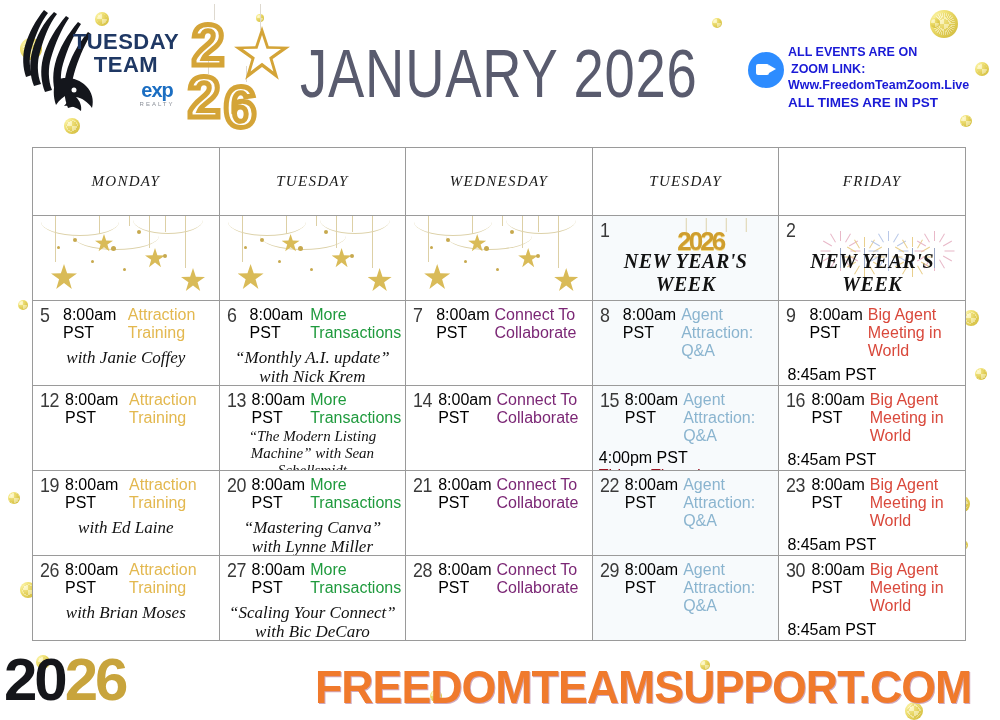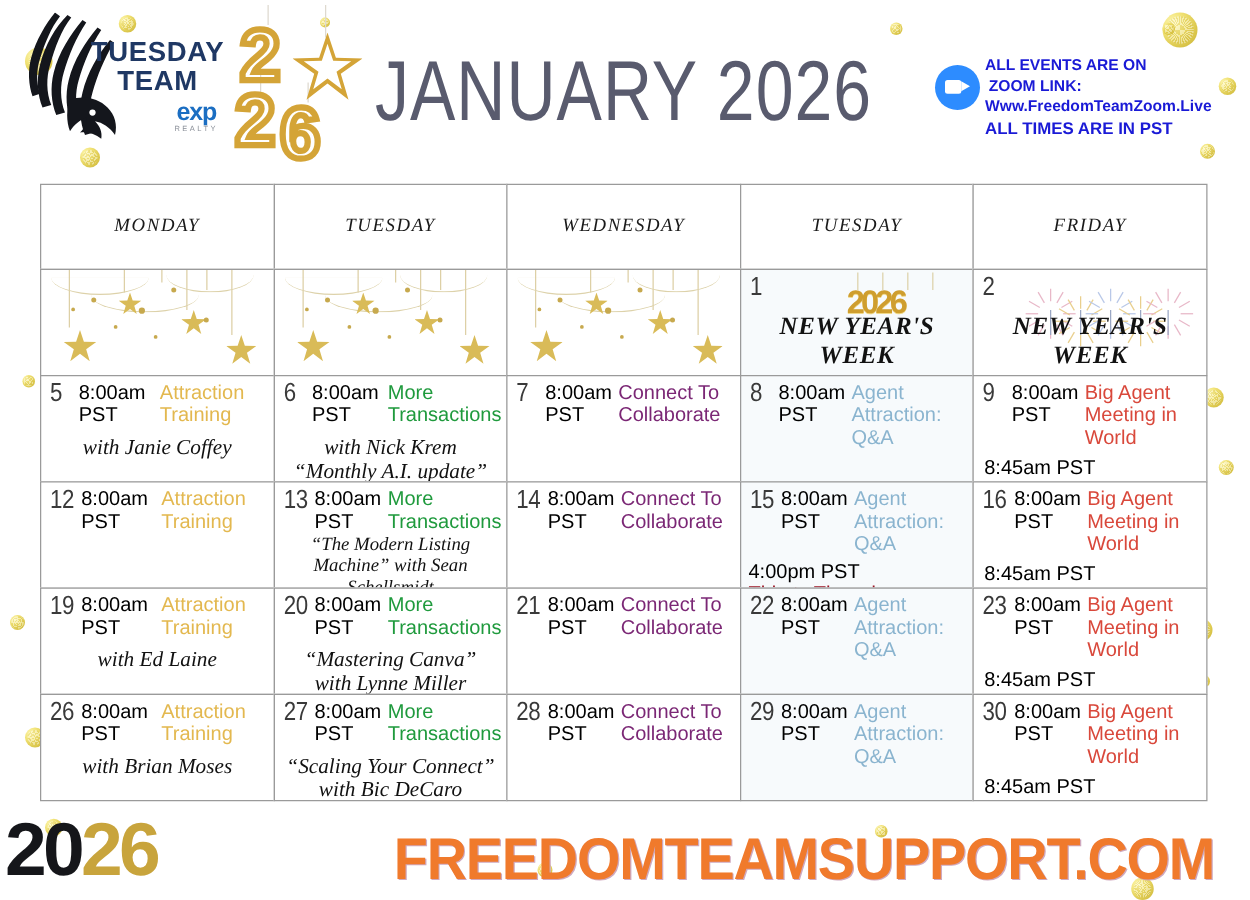--- a/index.html
+++ b/index.html
@@ -467,22 +467,22 @@
             <div>with Janie Coffey</div>
           </div>
         </div>
         <div class="cell">
           <div class="daynum">6</div>
           <div class="row-top">
             <span class="time">8:00am PST</span>
             <span class="cat" style="color: rgb(31, 154, 61);">More Transactions</span>
           </div>
           <div class="script" style="font-family: &quot;Liberation Serif&quot;, serif; font-style: italic; text-align: center; font-size: 17px; line-height: 1.14; color: rgb(17, 17, 17); margin-top: 6px; padding: 0px 5px;">
+            <div>“Monthly A.I. update”</div>
             <div>with Nick Krem</div>
-            <div>“Monthly A.I. update”</div>
           </div>
         </div>
         <div class="cell">
           <div class="daynum">7</div>
           <div class="row-top">
             <span class="time">8:00am PST</span>
             <span class="cat" style="color: rgb(123, 39, 117);">Connect To Collaborate</span>
           </div>
         </div>
         <div class="cell thu">

